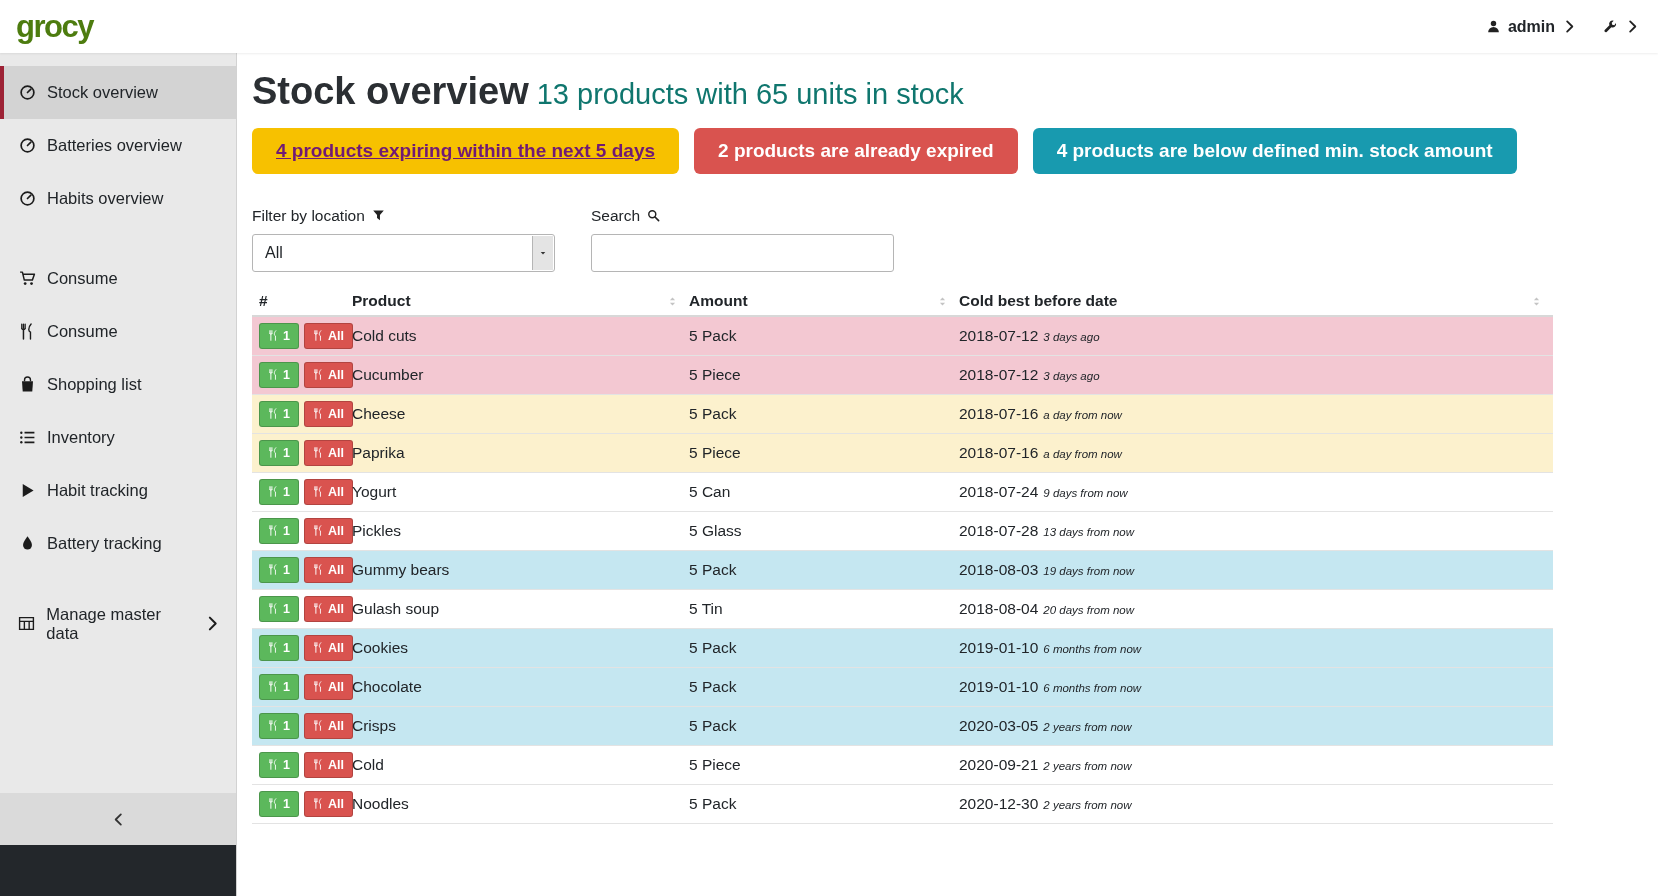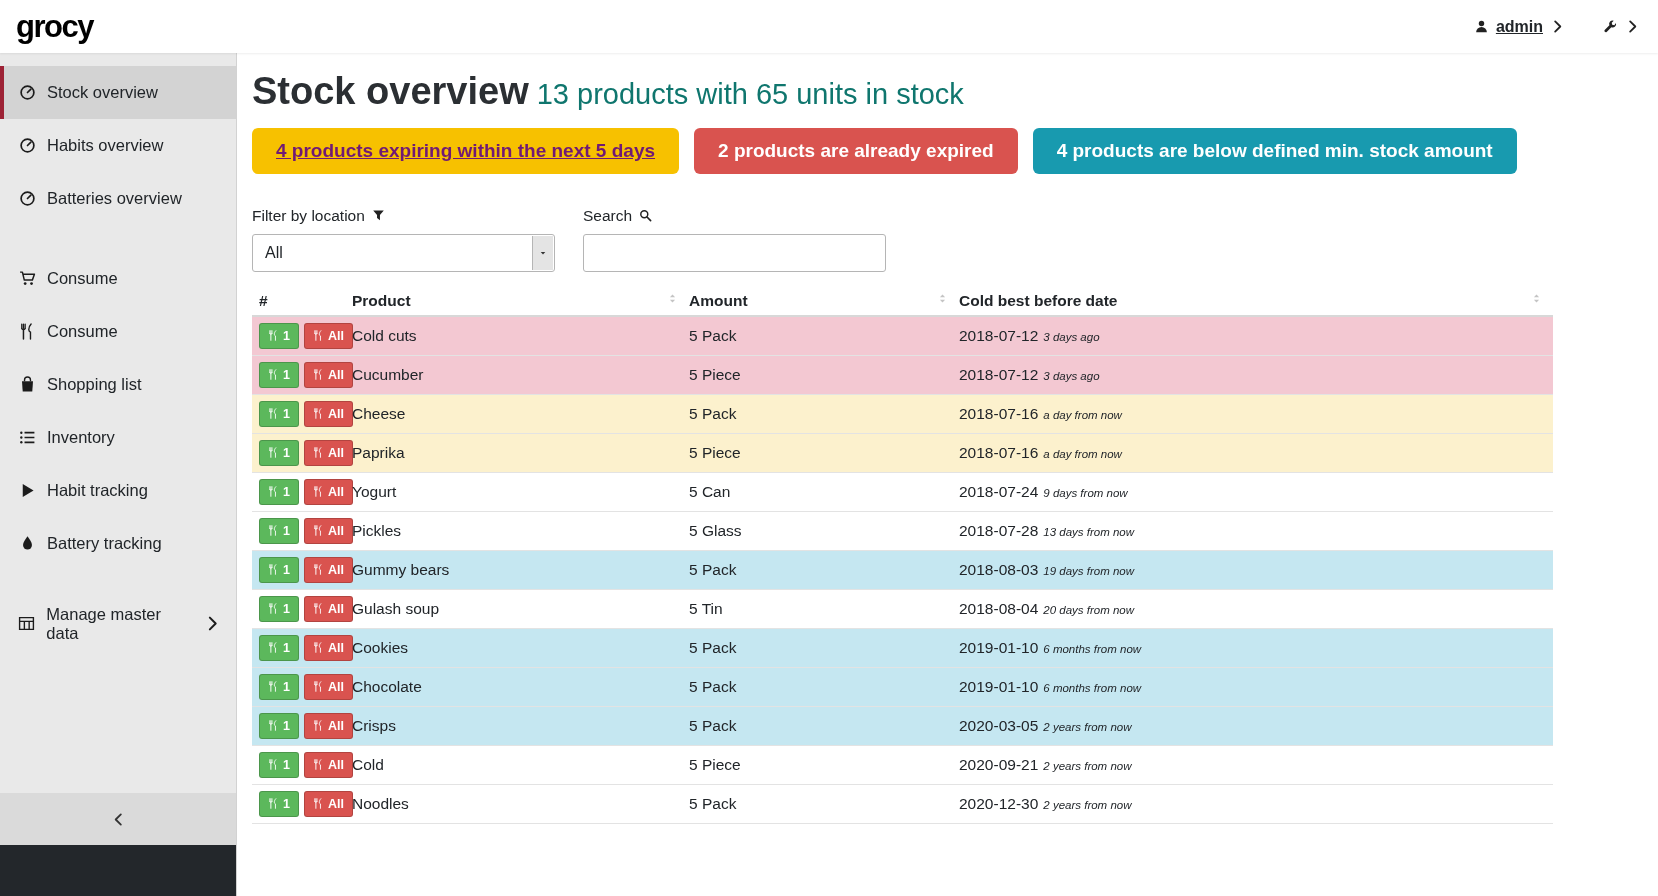--- a/index.html
+++ b/index.html
@@ -4,22 +4,22 @@
 <style>
   * { box-sizing: border-box; margin: 0; padding: 0; }
   html, body { width: 1658px; height: 896px; overflow: hidden; }
   body { font-family: "Liberation Sans", sans-serif; color: #212529; background: #fff; }
   .app { position: relative; width: 1658px; height: 896px; }
 
   
   .topbar { position: absolute; top: 0; left: 0; right: 0; height: 53px; background: #fff;
             display: flex; align-items: center; justify-content: space-between;
             padding: 0 18px 0 16px; z-index: 5; box-shadow: 0 1px 2px rgba(0,0,0,.07); }
-  .logo { font-size: 31px; font-weight: 700; letter-spacing: -1.5px; color: #000000; cursor: pointer; }
-  .hdr-right { display: flex; align-items: center; gap: 38px; text-decoration: underline; }
+  .logo { font-size: 31px; font-weight: 700; letter-spacing: -1.5px; color: #4d7c0f; cursor: pointer; }
+  .hdr-right { display: flex; align-items: center; gap: 26px; }
   .hdr-user, .hdr-tools { display: flex; align-items: center; gap: 7px; cursor: pointer; font-size: 16px; }
   .hdr-user .icn, .hdr-tools .icn { font-size: 15px; color: #222; }
   .hdr-user-name { font-weight: 700; }
   .hdr-chev { font-size: 11px; color: #555; }
 
   
   .sidebar { position: absolute; top: 53px; left: 0; bottom: 0; width: 237px;
              background: #e9e9e9; border-right: 1px solid #d2d2d2; z-index: 4; }
   .side-nav { padding-top: 13px; }
   .side-item { height: 53px; display: flex; align-items: center; gap: 10px; padding: 0 14px 0 17px;
@@ -38,38 +38,38 @@
           padding: 17px 0 0 15px; }
   .content { width: 1301px; }
   .page-head { margin: 0 0 14px; line-height: 1.15; }
   .page-title { font-size: 38px; font-weight: 600; color: #2b2f33; }
   .page-subtitle { font-size: 29px; font-weight: 400; color: #0f766e; margin-left: 8px; }
 
   .banners { display: flex; gap: 15px; margin-bottom: 33px; }
   .banner { height: 46px; display: inline-flex; align-items: center; padding: 0 24px;
             border-radius: 6px; font-size: 19px; font-weight: 600; cursor: pointer; white-space: nowrap; }
 
-  .filters { display: flex; gap: 28px; margin-bottom: 13px; }
+  .filters { display: flex; gap: 36px; margin-bottom: 13px; }
   .filter-group { width: 303px; }
   .filter-label { display: flex; align-items: center; gap: 7px; font-size: 15.5px; margin-bottom: 9px; }
   .filter-label .icn { font-size: 13px; color: #222; }
   .select { position: relative; height: 38px; border: 1px solid #b5b5b5; border-radius: 3px;
             background: #fff; display: flex; align-items: center; padding-left: 12px;
             font-size: 16px; cursor: pointer; }
   .select-box { position: absolute; top: 1px; right: 1px; bottom: 1px; width: 21px;
                 background: #e4e4e4; border-left: 1px solid #b5b5b5;
                 display: flex; align-items: center; justify-content: center; font-size: 8px; color: #333; }
   .search-input { width: 100%; height: 38px; border: 1px solid #b5b5b5; border-radius: 3px;
                   font-size: 16px; padding: 0 12px; font-family: "Liberation Sans", sans-serif; }
 
   
   .stock-table { margin-top: 16px; }
   .thead, .trow { display: grid; grid-template-columns: 100px 337px 270px 1fr; width: 1301px; align-items: center; }
   .thead { height: 29px; border-bottom: 2px solid #d8d8d8; font-weight: 700; font-size: 15.5px; }
-  .th { display: flex; align-items: flex-start; justify-content: space-between; padding-right: 10px; }
+  .th { display: flex; align-items: center; justify-content: space-between; padding-right: 10px; }
   .th.c1 { padding-left: 7px; }
   .sort { font-size: 13px; color: #c4c4c4; display: inline-flex; }
   .trow { height: 39px; border-bottom: 1px solid #e3e3e3; font-size: 15.5px; }
   .c1 { padding-left: 7px; display: flex; align-items: center; gap: 5px; }
   .cell-date .d { font-size: 15.5px; }
   .cell-date .rel { font-style: italic; font-size: 11.5px; margin-left: 5px; }
   .btn-sm { display: inline-flex; align-items: center; gap: 4px; height: 26px; padding: 0 8px;
             border-radius: 3px; border: 1px solid rgba(0,0,0,.18); color: #fff;
             font-size: 12.5px; font-weight: 700; cursor: pointer;
             font-family: "Liberation Sans", sans-serif; }
@@ -126,30 +126,30 @@
           </span>
           <span class="side-label">Stock overview</span>
         </div>
         <div class="side-item">
           <span class="icn">
             <svg viewBox="0 0 16 16" width="1em" height="1em">
               <circle cx="8" cy="8" r="6" fill="none" stroke="currentColor" stroke-width="1.6"></circle>
               <path d="M8 8L11.2 4.8" stroke="currentColor" stroke-width="1.6" stroke-linecap="round"></path>
             </svg>
           </span>
-          <span class="side-label">Habits overview</span>
+          <span class="side-label">Batteries overview</span>
         </div>
         <div class="side-item">
           <span class="icn">
             <svg viewBox="0 0 16 16" width="1em" height="1em">
               <circle cx="8" cy="8" r="6" fill="none" stroke="currentColor" stroke-width="1.6"></circle>
               <path d="M8 8L11.2 4.8" stroke="currentColor" stroke-width="1.6" stroke-linecap="round"></path>
             </svg>
           </span>
-          <span class="side-label">Batteries overview</span>
+          <span class="side-label">Habits overview</span>
         </div>
         <div class="side-item gap">
           <span class="icn">
             <svg viewBox="0 0 16 16" width="1em" height="1em">
               <path d="M1 2h2.2l1.8 7.5h7.6L14.5 4H4.2" fill="none" stroke="currentColor" stroke-width="1.4" stroke-linejoin="round"></path>
               <circle cx="5.8" cy="12.8" r="1.3" fill="currentColor"></circle>
               <circle cx="11.8" cy="12.8" r="1.3" fill="currentColor"></circle>
             </svg>
           </span>
           <span class="side-label">Consume</span>

